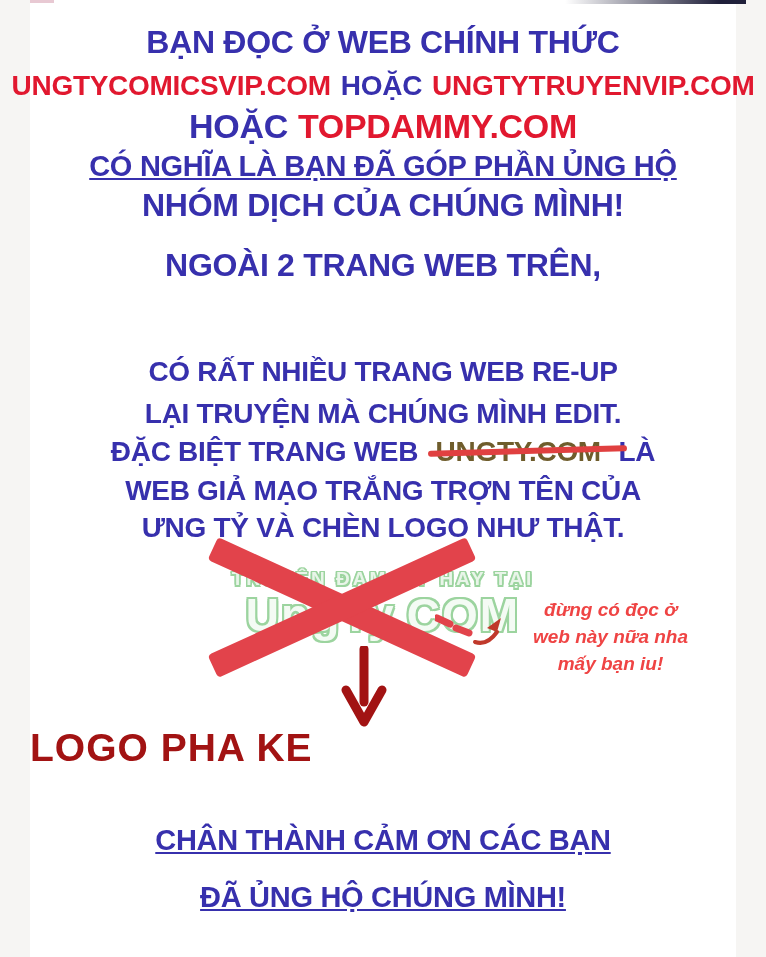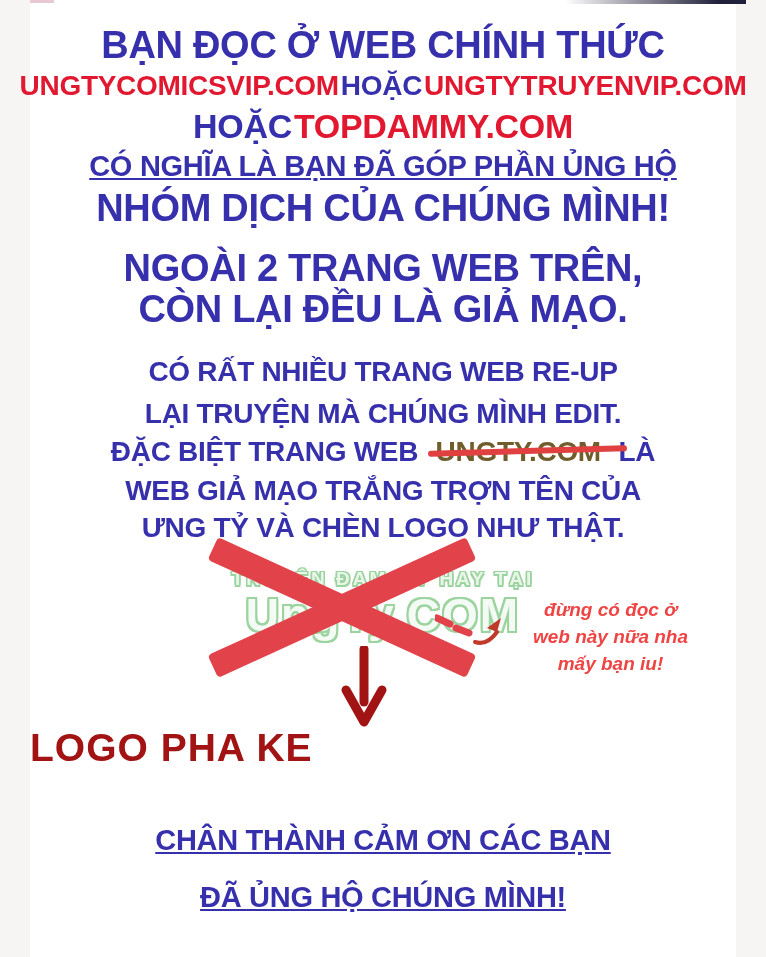--- a/index.html
+++ b/index.html
@@ -12,22 +12,22 @@
   .side-strip{position:absolute;top:0;bottom:0;width:30px;background:#f6f5f3;}
   .side-strip.left{left:0;}
   .side-strip.right{right:0;}
   .topleft-mark{position:absolute;left:30px;top:0;width:24px;height:3px;background:#e8c9d3;}
   .topright-bar{position:absolute;left:565px;top:0;width:181px;height:4px;
     background:linear-gradient(to right, rgba(32,32,58,0), #20203a 85%);}
   .content{position:absolute;left:30px;top:0;width:706px;height:957px;}
   .line{position:absolute;left:0;width:100%;text-align:center;white-space:nowrap;letter-spacing:-0.3px;}
   .blue{color:#3730ad;}
   .red{color:#e1182f;}
-  .mixed{display:flex;justify-content:center;gap:2px;}
-  .f30{font-size:38px;}
+  .mixed{display:flex;justify-content:center;gap:10px;}
+  .f30{font-size:32px;}
   .f29{font-size:29px;text-decoration:underline;}
   .f28{font-size:28px;}
   .f34{font-size:34px;}
   .fake-url{
     position:relative;display:inline-block;color:#6f5d2c;margin:0 10px;
   }
   .fake-url .strike{
     position:absolute;left:-8px;right:-26px;top:12px;height:6px;
     background:#e04040;transform:rotate(-1.6deg);border-radius:3px;
   }
@@ -82,21 +82,20 @@
 
   <div class="line mixed f34" style="top:107px;">
     <span class="blue">HOẶC</span>
     <span class="red">TOPDAMMY.COM</span>
   </div>
 
   <div class="line blue f29" style="top:150px;">CÓ NGHĨA LÀ BẠN ĐÃ GÓP PHẦN ỦNG HỘ</div>
   <div class="line blue f30" style="top:187px;">NHÓM DỊCH CỦA CHÚNG MÌNH!</div>
 
   <div class="line blue f30" style="top:247px;">NGOÀI 2 TRANG WEB TRÊN,</div>
-  <div class="line blue f30" style="top:288px;">CÒN LẠI ĐỀU LÀ GIẢ MẠO.</div>
 
   <div class="line blue f28" style="top:356px;">CÓ RẤT NHIỀU TRANG WEB RE-UP</div>
   <div class="line blue f28" style="top:398px;">LẠI TRUYỆN MÀ CHÚNG MÌNH EDIT.</div>
 
   <div class="line blue f28" style="top:436px;">
     <span>ĐẶC BIỆT TRANG WEB</span>
     <span class="fake-url">
       <span>UNGTY.COM</span>
       <span class="strike"></span>
     </span>

